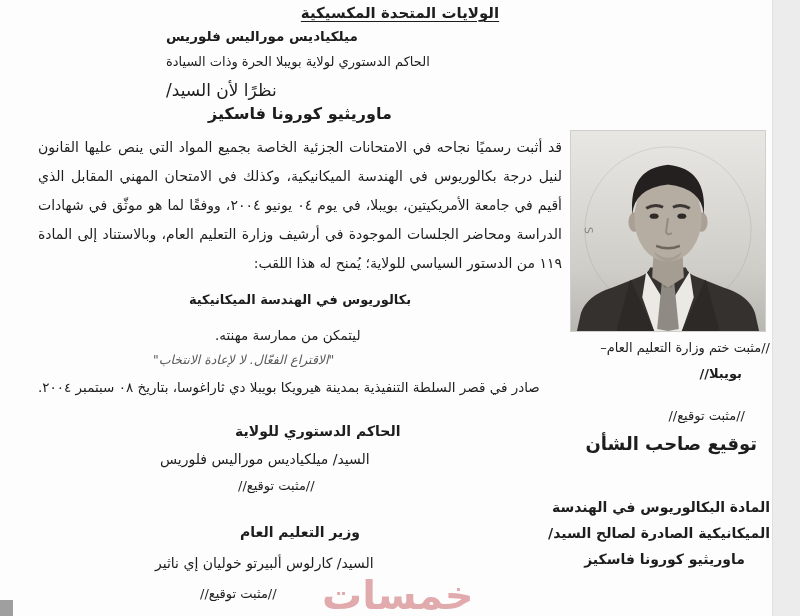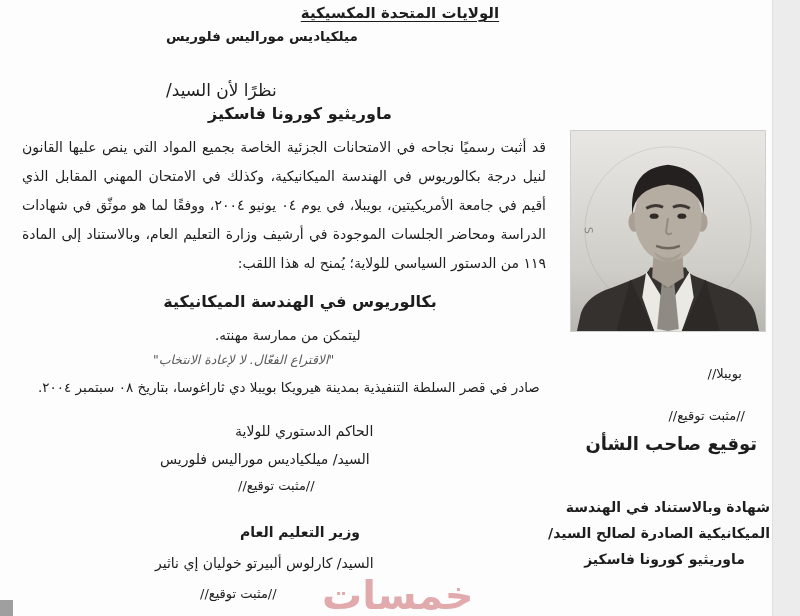--- a/index.html
+++ b/index.html
@@ -8,57 +8,58 @@
     font-family:"DejaVu Sans",sans-serif;color:#1d1d1d;overflow:hidden;
   }
   .page{position:relative;width:800px;height:616px;background:#fdfdfd;direction:rtl;overflow:hidden;}
   .t{position:absolute;white-space:nowrap;}
   .title{top:4px;left:0;width:800px;text-align:center;font-size:15px;font-weight:bold;
          text-decoration:underline;text-underline-offset:3px;}
   .gov-name{top:28px;left:166px;font-size:13.5px;font-weight:bold;}
   .gov-title{top:54px;left:166px;font-size:13px;}
   .whereas{top:80px;left:166px;font-size:17px;}
   .subject-name{top:104px;left:38px;width:524px;text-align:center;font-size:16px;font-weight:bold;}
-  .paragraph{position:absolute;top:133px;left:22px;width:524px;font-size:14px;line-height:29px;
+  .paragraph{position:absolute;top:133px;left:38px;width:524px;font-size:14px;line-height:29px;
              text-align:justify;direction:rtl;}
-  .degree{top:292px;left:38px;width:524px;text-align:center;font-size:16px;font-weight:bold;}
+  .degree{top:292px;left:38px;width:524px;text-align:center;font-size:13px;font-weight:bold;}
   .practice{top:327px;left:215px;font-size:13.5px;}
   .motto{top:352px;left:153px;font-size:12.5px;font-style:italic;color:#5a5a5a;}
   .issued{top:379px;left:38px;width:524px;text-align:left;font-size:13.5px;}
-  .sig-gov-h{top:423px;left:235px;font-size:14px;font-weight:normal;}
+  .sig-gov-h{top:423px;left:235px;font-size:14px;font-weight:bold;}
   .sig-gov-n{top:451px;left:160px;font-size:14px;}
   .sig-gov-s{top:478px;left:238px;font-size:13px;}
   .sig-min-h{top:524px;left:240px;font-size:14px;font-weight:bold;}
   .sig-min-n{top:555px;left:155px;font-size:14px;}
   .sig-min-s{top:586px;left:200px;font-size:13px;}
   .photo{position:absolute;top:130px;left:570px;width:196px;height:202px;
          border:1px solid #cfcfcb;box-sizing:border-box;background:#d9d8d4;}
   .photo svg{display:block;width:100%;height:100%;}
   .seal1{top:340px;right:30px;font-size:13px;}
-  .seal2{top:366px;right:58px;font-size:13px;}
+  .seal2{top:366px;right:58px;font-size:13px;font-weight:bold;}
   .holder-sig{top:408px;right:55px;font-size:13px;}
   .holder-label{top:433px;right:43px;font-size:18px;font-weight:bold;}
   .cert1{top:499px;right:30px;font-size:14px;font-weight:bold;}
   .cert2{top:525px;right:30px;font-size:14px;font-weight:bold;margin-left:34px;}
   .cert3{top:551px;right:55px;font-size:14px;font-weight:bold;}
   .wm{top:572px;left:322px;font-size:40px;font-weight:bold;opacity:.5;letter-spacing:1px;color:#c75a5f;}
   .corner{position:absolute;left:0;bottom:0;width:13px;height:16px;background:#9f9f9f;}
   .scan-edge{position:absolute;top:0;right:0;width:27px;height:616px;background:#ececec;
              border-left:1px solid #e0e0e0;}
 </style>
 </head>
 <body>
 
 <div class="page">
 
   <div class="scan-edge"></div>
   <div class="corner"></div>
 
   <div class="t title">الولايات المتحدة المكسيكية</div>
   <div class="t gov-name">ميلكياديس موراليس فلوريس</div>
+  <div class="t gov-title">الحاكم الدستوري لولاية بويبلا الحرة وذات السيادة</div>
   <div class="t whereas">نظرًا لأن السيد/</div>
   <div class="t subject-name">ماوريثيو كورونا فاسكيز</div>
 
   <div class="paragraph">قد أثبت رسميًا نجاحه في الامتحانات الجزئية الخاصة بجميع المواد التي ينص عليها القانون لنيل درجة بكالوريوس في الهندسة الميكانيكية، وكذلك في الامتحان المهني المقابل الذي أقيم في جامعة الأمريكيتين، بويبلا، في يوم ٠٤ يونيو ٢٠٠٤، ووفقًا لما هو موثّق في شهادات الدراسة ومحاضر الجلسات الموجودة في أرشيف وزارة التعليم العام، وبالاستناد إلى المادة ١١٩ من الدستور السياسي للولاية؛ يُمنح له هذا اللقب:</div>
   <div class="t degree">بكالوريوس في الهندسة الميكانيكية</div>
   <div class="t practice">ليتمكن من ممارسة مهنته.</div>
   <div class="t motto">"الاقتراع الفعّال. لا لإعادة الانتخاب"</div>
   <div class="t issued">صادر في قصر السلطة التنفيذية بمدينة هيرويكا بويبلا دي ثاراغوسا، بتاريخ ٠٨ سبتمبر ٢٠٠٤.</div>
 
   <div class="t sig-gov-h">الحاكم الدستوري للولاية</div>
@@ -106,22 +107,23 @@
         <path d="M84 122 Q98 134 112 122 Q110 130 98 132 Q86 130 84 122 Z" fill="#9a9087" opacity="0.55"></path>
       </g>
       <g>
         <text font-size="11" letter-spacing="4" fill="#3f3b35" opacity="0.5" font-family="DejaVu Sans, sans-serif">
           <textPath href="#ringPath" startOffset="3%">ESTADOS UNIDOS MEXICANOS</textPath>
         </text>
       </g>
     </svg>
   </div>
 
+  <div class="t seal1">//مثبت ختم وزارة التعليم العام–</div>
   <div class="t seal2">بويبلا//</div>
   <div class="t holder-sig">//مثبت توقيع//</div>
   <div class="t holder-label">توقيع صاحب الشأن</div>
-  <div class="t cert1">شهادة وبالاستناد في الهندسة</div>
+  <div class="t cert1">المادة البكالوريوس في الهندسة</div>
   <div class="t cert2">الميكانيكية الصادرة لصالح السيد/</div>
   <div class="t cert3">ماوريثيو كورونا فاسكيز</div>
 
   <div class="t wm" style="color: rgb(199, 90, 95);">خمسات</div>
 
 </div>
 
 </body></html>

